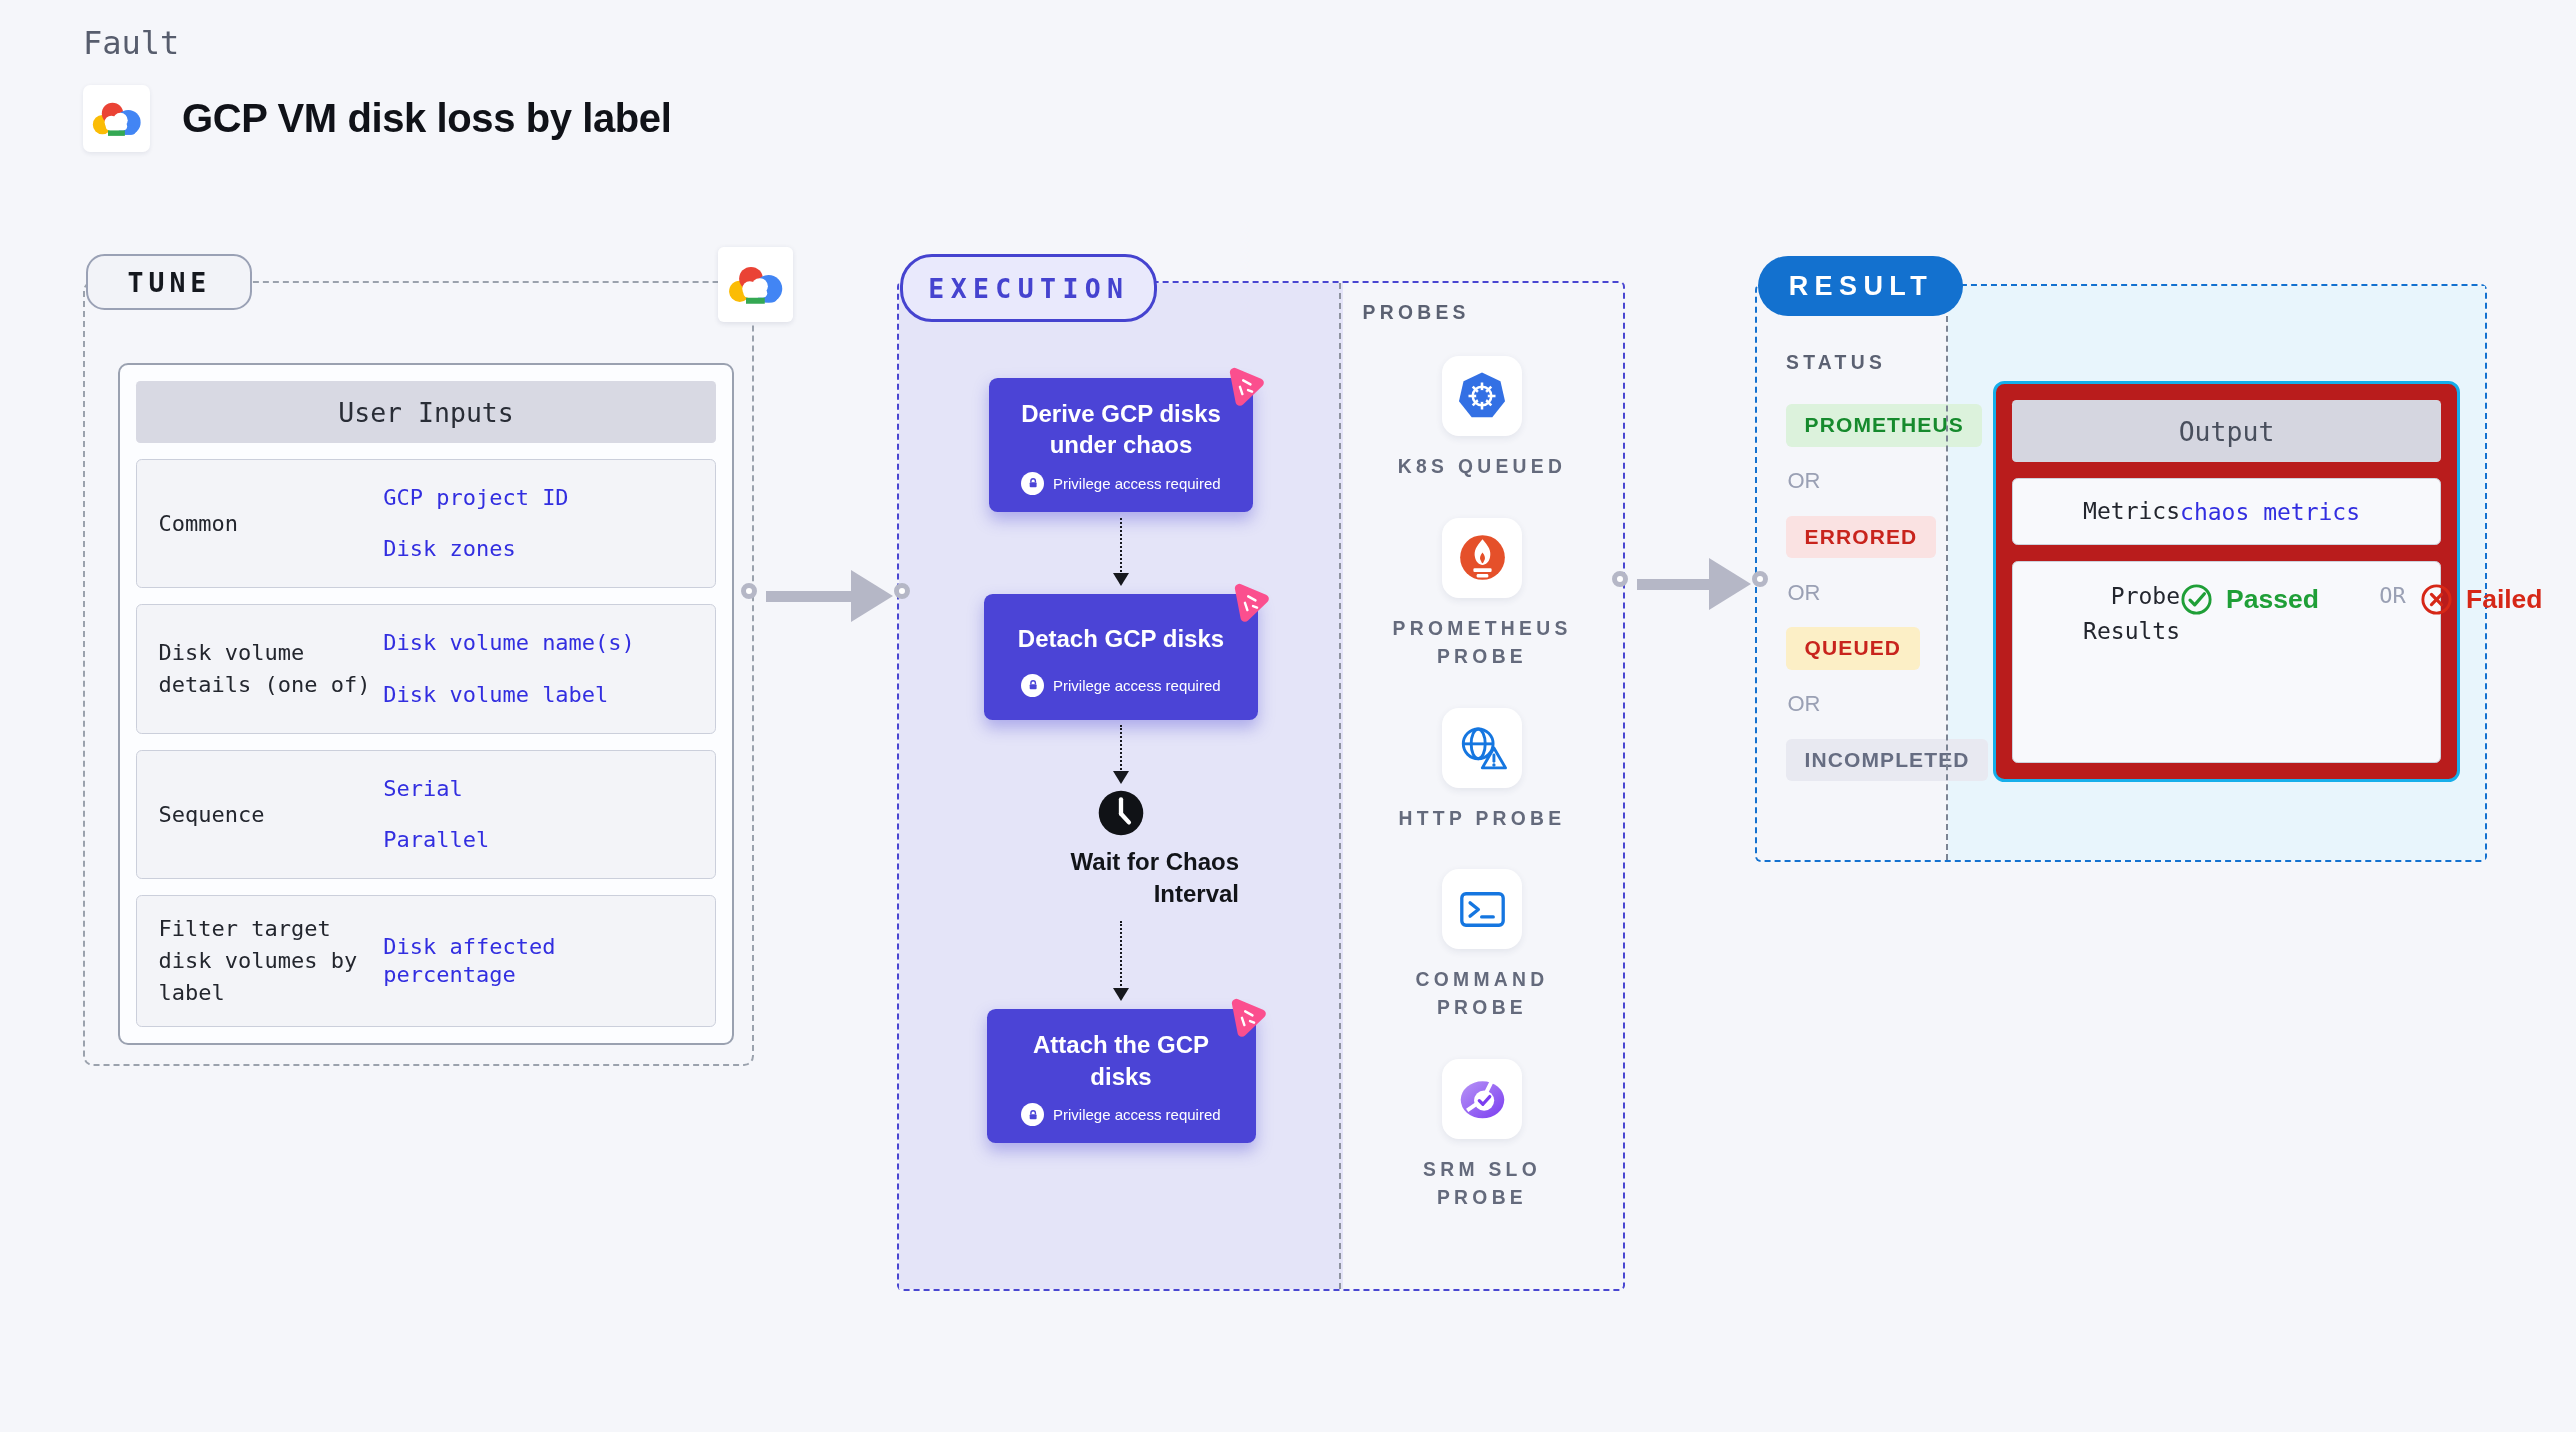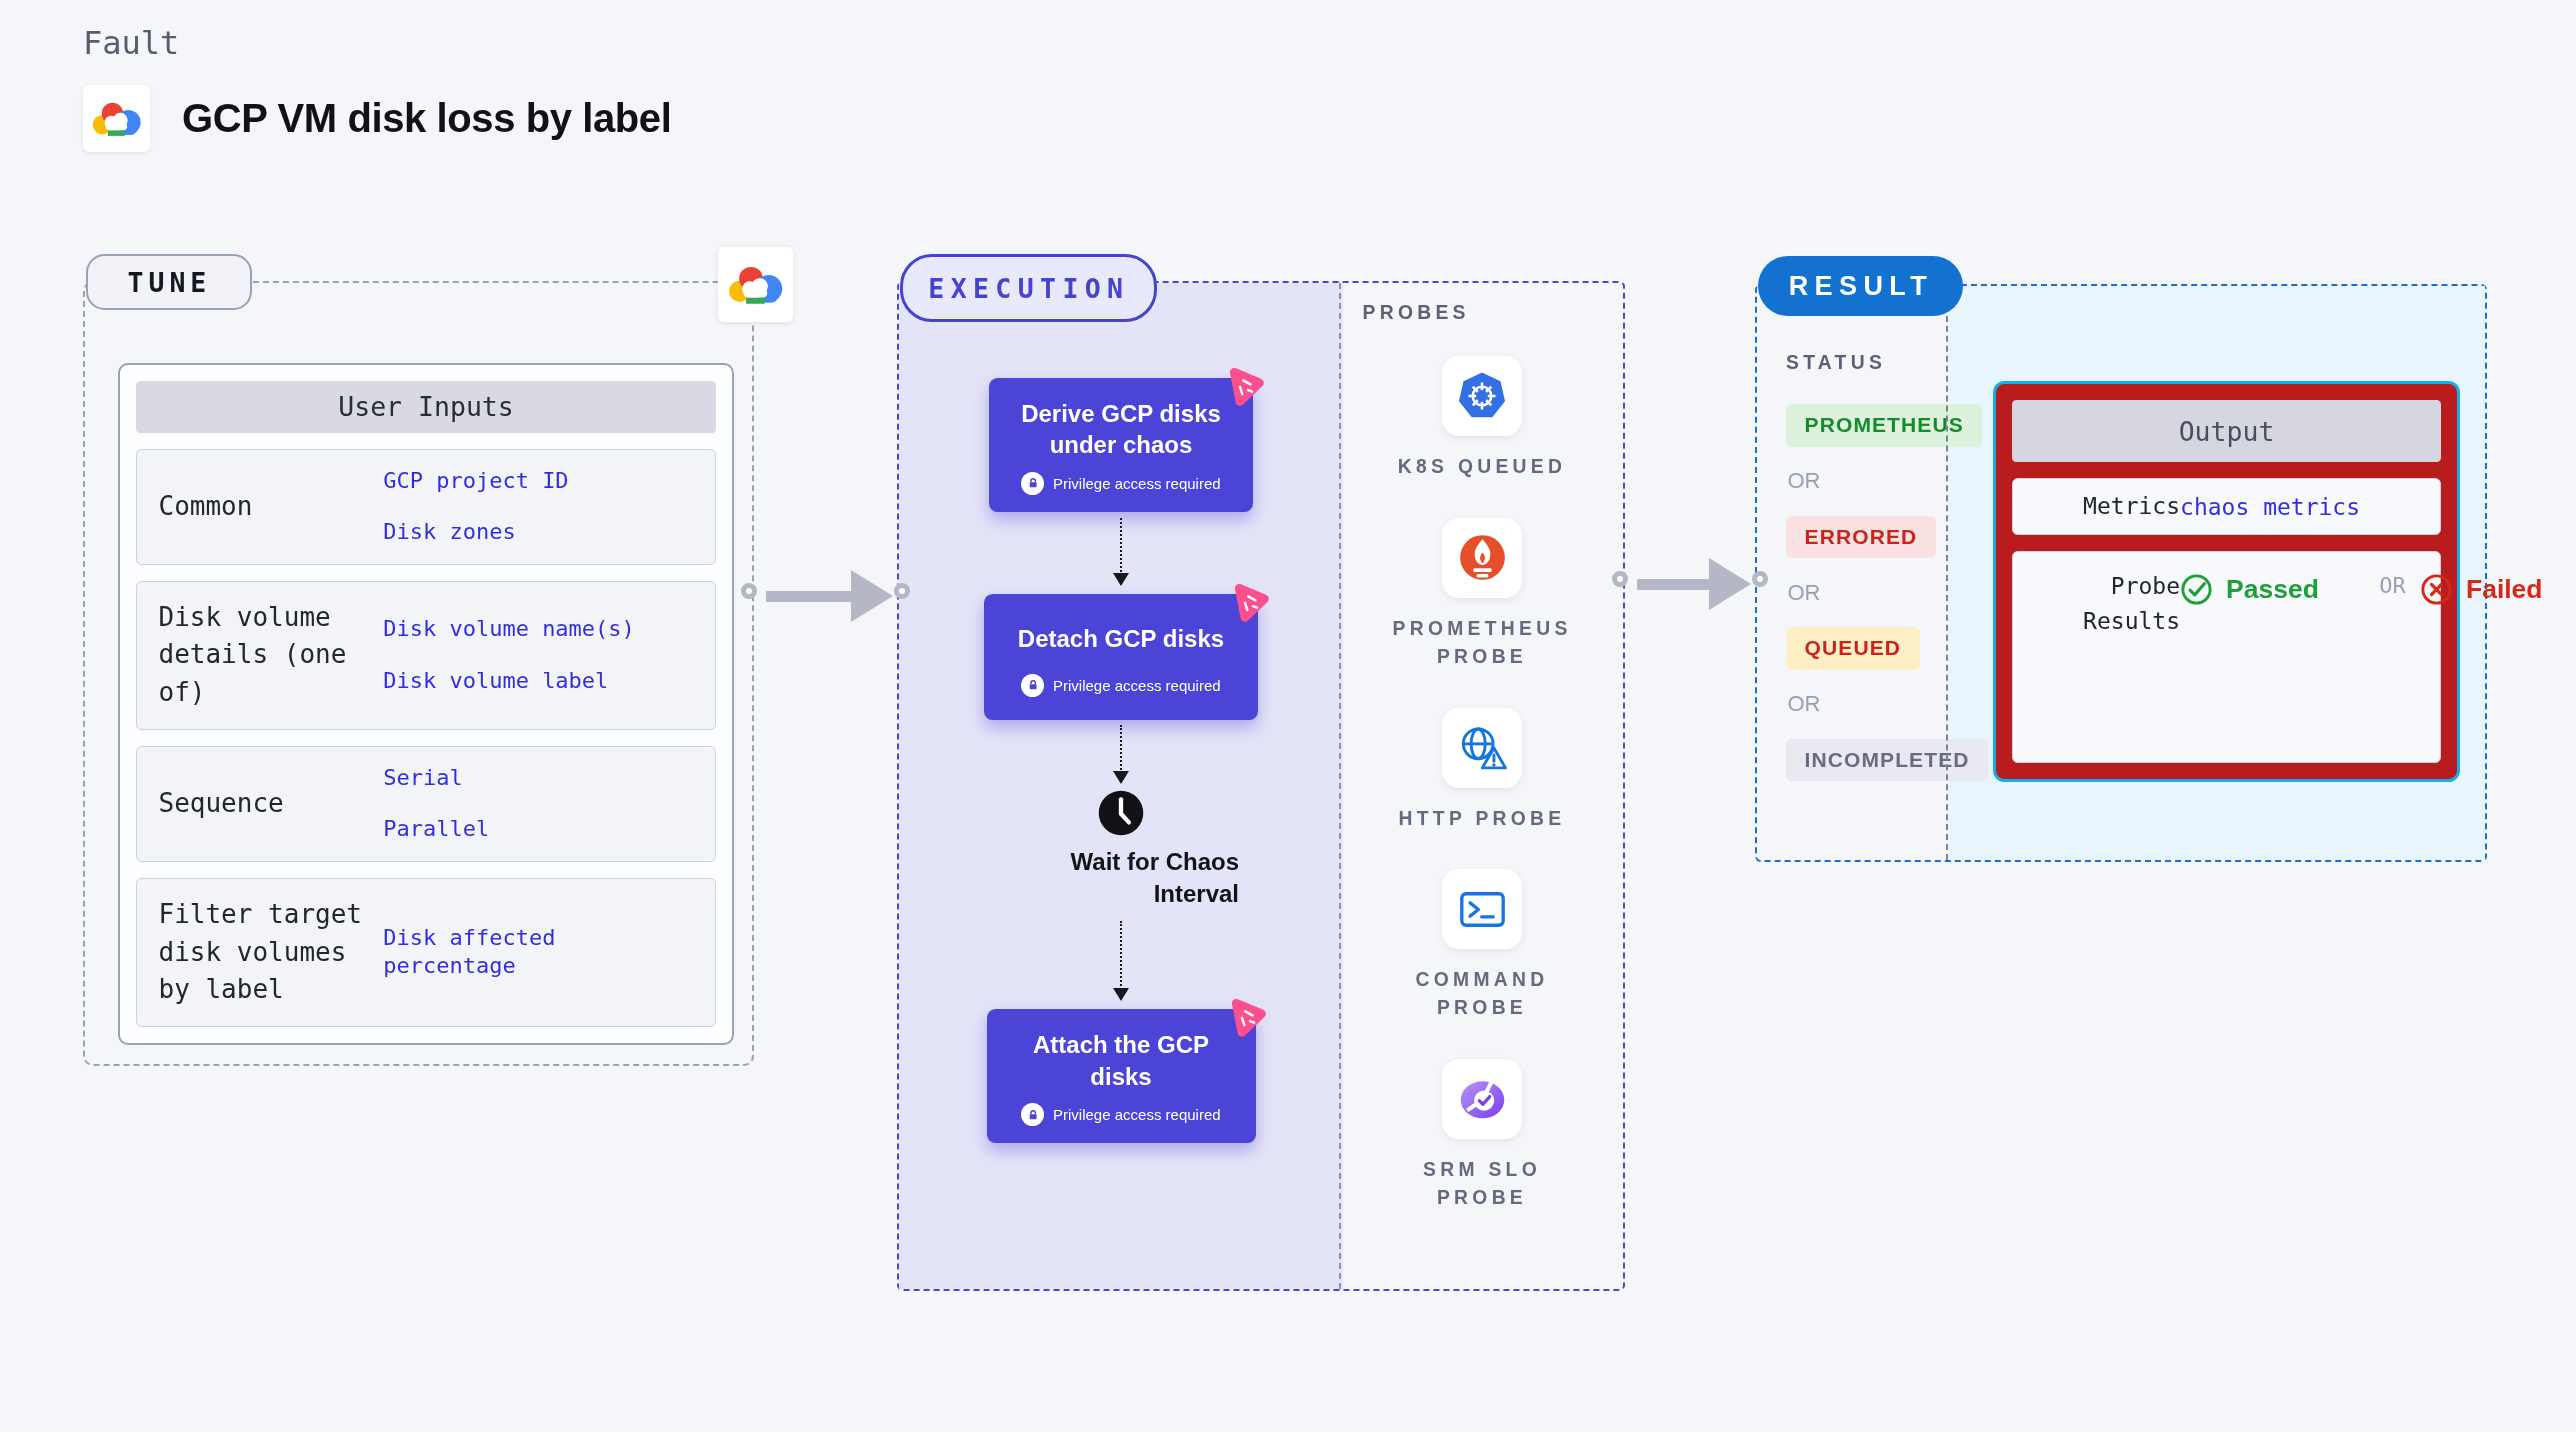--- a/index.html
+++ b/index.html
@@ -38,21 +38,21 @@
 
   
   .ui-card { position:absolute; left:33px; top:80px; width:616px; height:682px;
              background:#fcfdff; border:2.1px solid #9aa1b0; border-radius:10px; padding:16px;
              display:flex; flex-direction:column; gap:16px; }
   .ui-header { height:62px; background:#d8d9e3; border-radius:4.3px; display:flex; align-items:center;
                justify-content:center; font-family:"DejaVu Sans Mono",monospace; font-size:26.5px;
                color:#292d36; font-weight:500; }
   .ui-row { flex:1; background:#f3f4f8; border:1.4px solid #cbcfdb; border-radius:5.7px;
             display:flex; align-items:center; padding:17px 21.5px; }
-  .ui-row-label { flex:0 0 42%; font-family:"DejaVu Sans Mono",monospace; font-size:26px;
+  .ui-row-label { flex:0 0 42%; font-family:"DejaVu Sans Mono",monospace; font-size:22px;
                   color:#23262e; line-height:1.45; padding-right:7.2px; }
   .ui-row-values { flex:1; display:flex; flex-direction:column; gap:23px; }
   .ui-val { font-family:"DejaVu Sans Mono",monospace; font-size:22px; color:#322ee0; line-height:1.3; }
 
   
   .exec-sect { left:897px; top:281px; width:728px; height:1010px;
                border:2.1px dashed #4946d1; border-radius:5.7px; }
   .exec-area { position:absolute; left:0; top:0; bottom:0; width:444px; background:#e4e4f8; }
   .probes-area { position:absolute; right:0; top:0; bottom:0; width:284px;
                  border-left:2.1px dashed #8e939f; padding-top:18.6px; }
@@ -105,21 +105,21 @@
   .or-label { font-size:22px; font-weight:500; color:#9aa0b4; margin:2.9px 0 21.5px 1.4px; }
 
   .output-card { position:absolute; left:236px; top:95px; width:467px; height:401px;
                  background:#b91c1c; border:3.6px solid #16aeea; border-radius:11.5px; padding:16px;
                  z-index:3; display:flex; flex-direction:column; gap:16px; }
   .output-header { height:62px; background:#d5d6e0; border-radius:4.3px; display:flex;
                    align-items:center; justify-content:center; font-family:"DejaVu Sans Mono",monospace;
                    font-size:26.5px; color:#494f5d; font-weight:500; }
   .output-row { background:#f8f9fc; border:1.4px solid #cdd1db; border-radius:5.7px; display:flex;
                 align-items:center; padding:17px 20px; }
-  .output-row.metrics { height:57px; }
+  .output-row.metrics { height:67px; }
   .output-row.proberes { flex:1; align-items:flex-start; }
   .out-label { flex:0 0 38%; font-family:"DejaVu Sans Mono",monospace; font-size:23px;
                color:#23262e; line-height:1.5; }
   .out-value { font-family:"DejaVu Sans Mono",monospace; font-size:23px; color:#322ee0; }
   .pr-results { display:flex; gap:14.3px; padding-top:4.3px; }
   .pr-line { display:flex; align-items:center; gap:13px; }
   .pr-passed { font-size:26.5px; font-weight:700; color:#1f9f37; }
   .pr-failed { font-size:26.5px; font-weight:700; color:#d62717; }
   .pr-or { font-family:"DejaVu Sans Mono",monospace; font-size:22px; color:#9aa0b4; margin-left:46px; }
 

